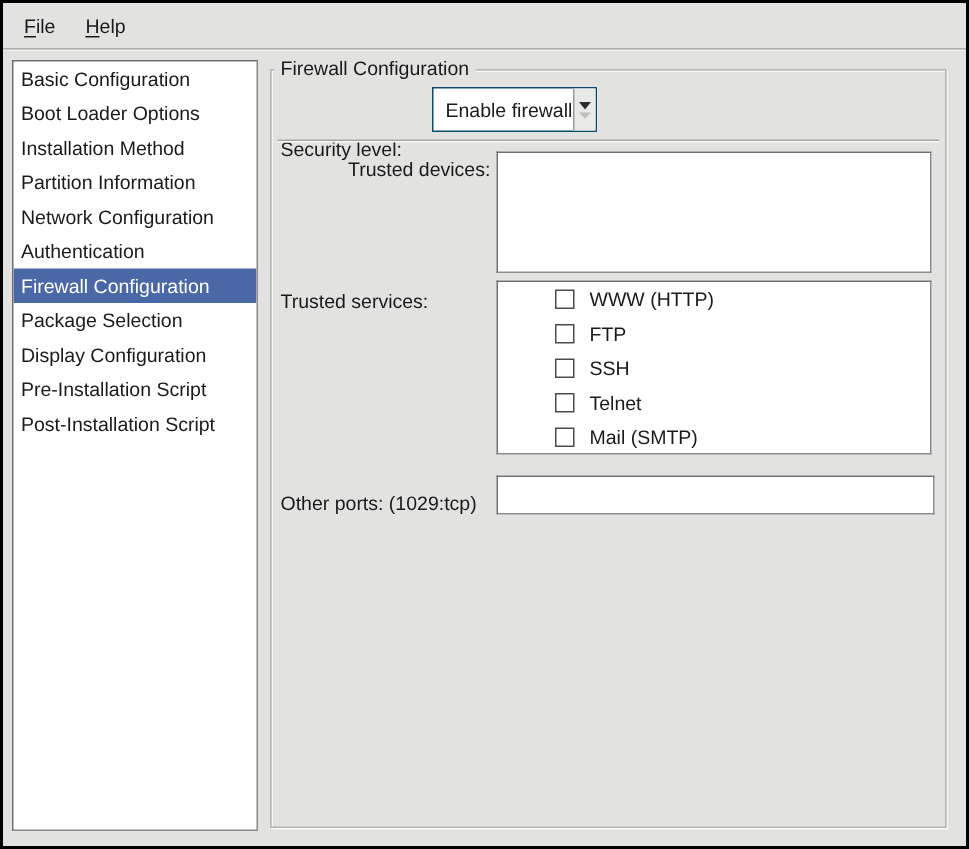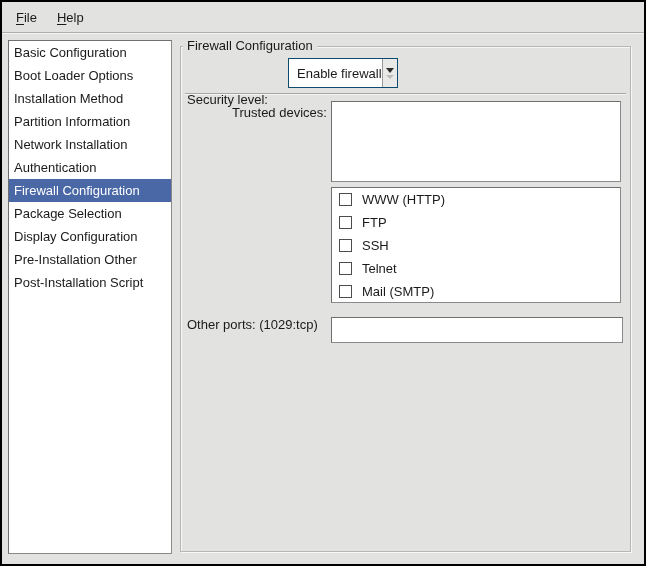--- a/index.html
+++ b/index.html
@@ -104,35 +104,35 @@
     position:absolute;left:150px;
     width:290px;
     background:#ffffff;
     border:1px solid var(--border-mid);
     border-top-color:var(--border-dark);
     border-left-color:var(--border-dark);
     overflow:hidden;
   }
   .listbox.devices{top:54px;height:81px;}
   .services-label{position:absolute;left:6px;top:146px;}
-  .listbox.services{top:140px;height:116px;}
+  .listbox.services{top:140px;height:116px;padding-left:31px;}
   .svc-row{
     height:23px;
     display:flex;align-items:center;
     padding-left:7px;
     cursor:default;
   }
   .checkbox{
     width:13px;height:13px;
     background:#ffffff;
     border:1px solid #4c4c4c;
     margin-right:10px;
     flex:0 0 auto;
   }
-  .other-row{position:absolute;left:6px;top:270px;height:26px;display:flex;align-items:flex-start;}
+  .other-row{position:absolute;left:6px;top:270px;height:26px;display:flex;align-items:flex-end;}
   .entry{
     position:absolute;left:150px;top:270px;
     width:292px;height:26px;
     background:#ffffff;
     border:1px solid var(--border-mid);
     border-top-color:var(--border-dark);
     border-left-color:var(--border-dark);
     font-family:"Liberation Sans","DejaVu Sans",sans-serif;
     font-size:13px;
     padding:0 4px;
@@ -155,26 +155,26 @@
     </div>
   </div>
 
   <div class="content">
 
     <div class="sidebar">
       <div class="side-item">Basic Configuration</div>
       <div class="side-item">Boot Loader Options</div>
       <div class="side-item">Installation Method</div>
       <div class="side-item">Partition Information</div>
-      <div class="side-item">Network Installation</div>
+      <div class="side-item">Network Configuration</div>
       <div class="side-item">Authentication</div>
       <div class="side-item selected">Firewall Configuration</div>
       <div class="side-item">Package Selection</div>
       <div class="side-item">Display Configuration</div>
-      <div class="side-item">Pre-Installation Other</div>
+      <div class="side-item">Pre-Installation Script</div>
       <div class="side-item">Post-Installation Script</div>
     </div>
 
     <div class="frame">
       <span class="frame-title">Firewall Configuration</span>
 
       <div class="security-row">
         <span class="label">Security level:</span>
       </div>
       <div class="combo">
@@ -183,20 +183,21 @@
           <span class="tri dark"></span>
           <span class="tri light"></span>
         </span>
       </div>
 
       <div class="hsep"></div>
 
       <span class="label devices-label">Trusted devices:</span>
       <div class="listbox devices"></div>
 
+      <span class="label services-label">Trusted services:</span>
       <div class="listbox services">
         <div class="svc-row">
           <span class="checkbox"></span>
           <span>WWW (HTTP)</span>
         </div>
         <div class="svc-row">
           <span class="checkbox"></span>
           <span>FTP</span>
         </div>
         <div class="svc-row">

